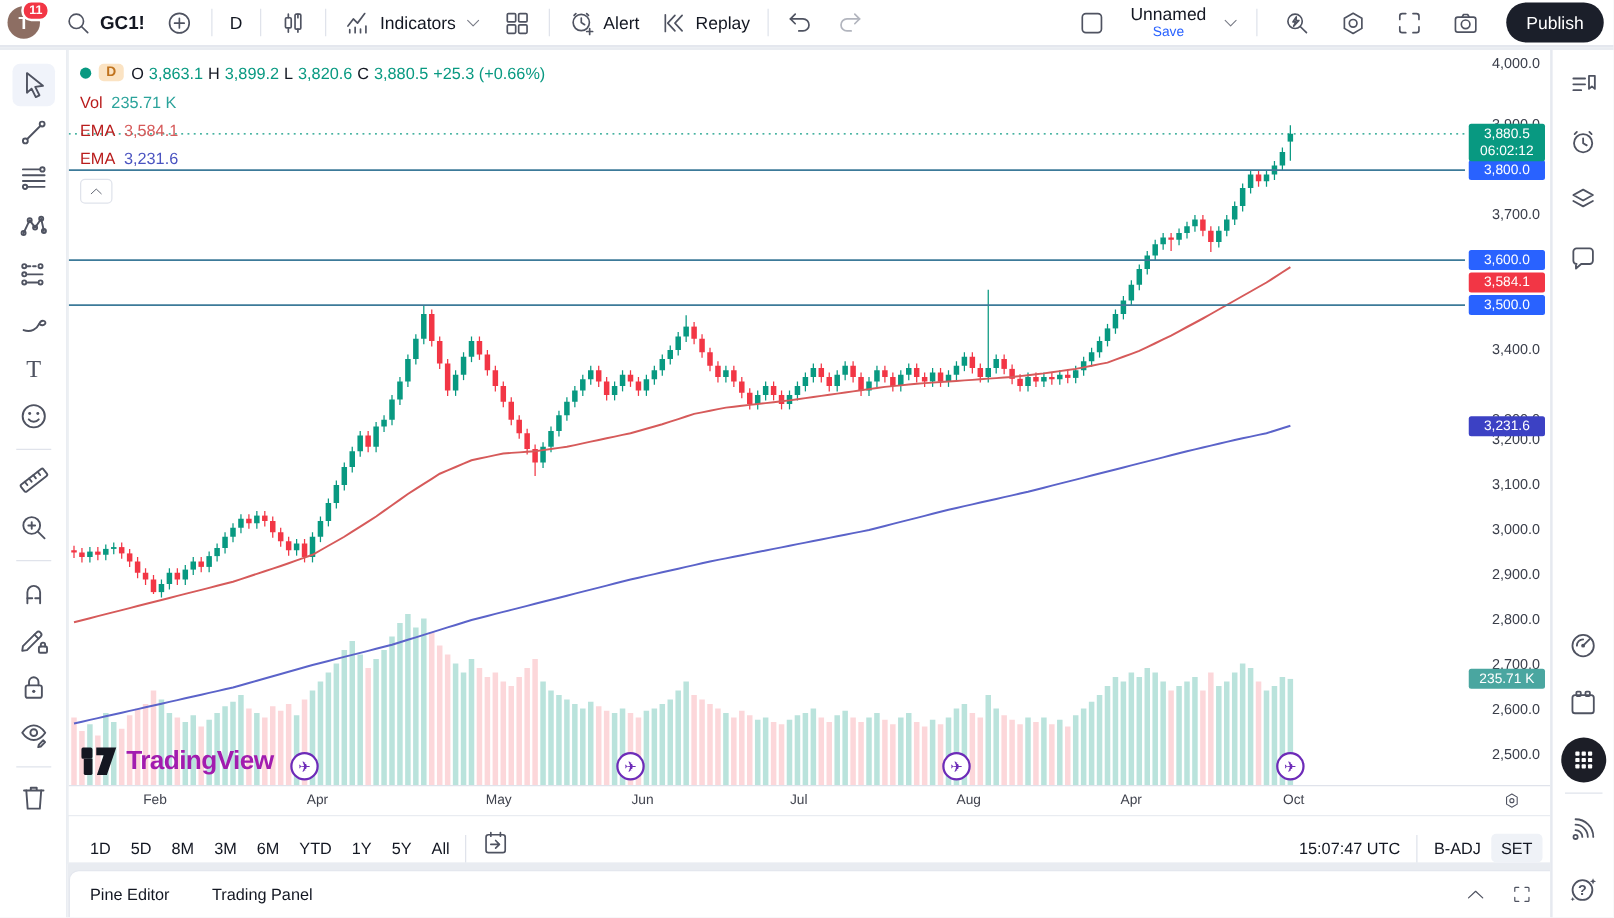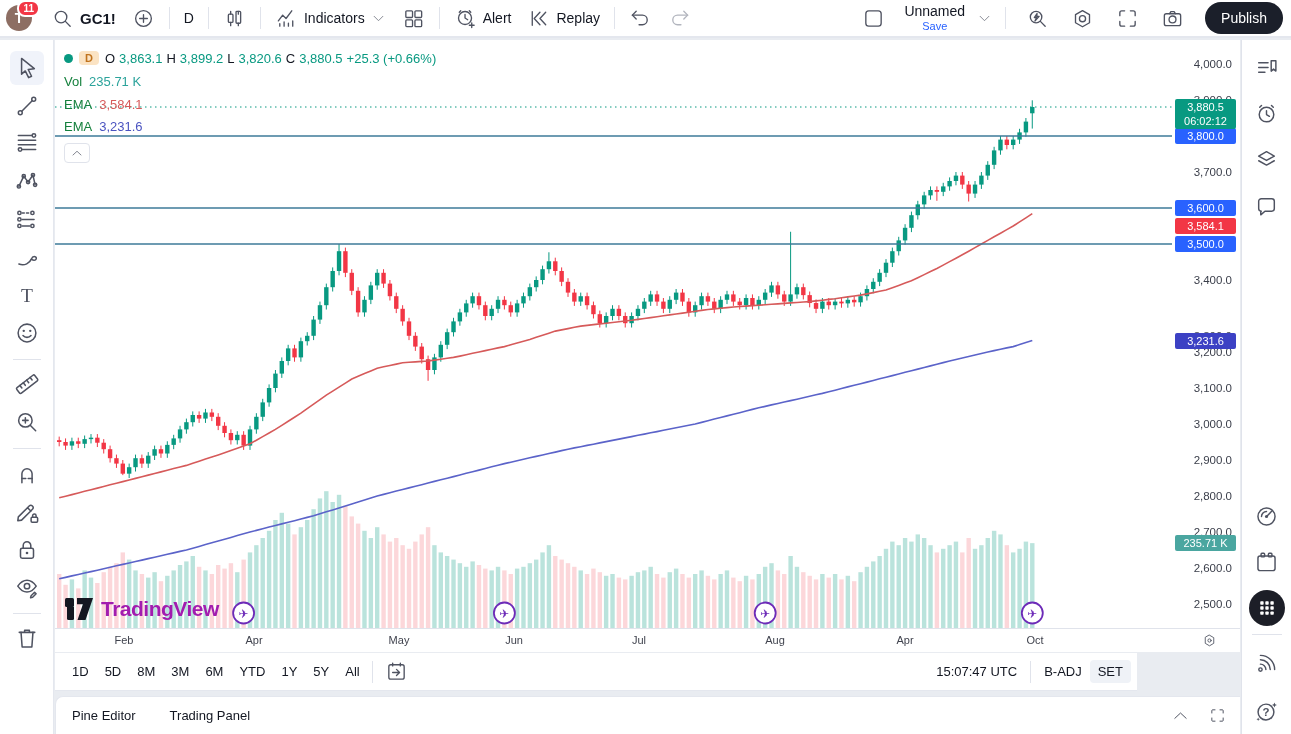--- a/index.html
+++ b/index.html
@@ -63,33 +63,33 @@
 
   
   .legend { position:absolute; left:9px; top:9px; z-index:6; font-size:13px; }
   .lg-row1 { display:flex; align-items:center; gap:6px; height:18px; }
   .mkt-dot { width:9px; height:9px; border-radius:50%; background:#089981; }
   .d-badge { background:#fbe3c3; color:#c0731e; font-size:11px; font-weight:bold; padding:1px 6px; border-radius:4px; cursor:pointer; }
   .ohlc { display:flex; gap:4px; align-items:center; }
   .ohlc .k { color:#131722; }
   .ohlc .v { color:#089981;text-align:right; }
   .lg-row { display:flex; gap:7px; align-items:center; margin-top:6.5px; height:16px; }
-  .lg-row .lbl { color:#15803d; }
+  .lg-row .lbl { color:#b91c1c; }
   .val-teal { color:#2ba39b; }
   .collapse-btn { margin-top:8px; width:26px; height:20px; border:1px solid #e0e3eb; background:#fff; border-radius:4px;
                   display:flex; align-items:center; justify-content:center; cursor:pointer; color:#787b86; }
   .collapse-btn .ic { width:12px; height:12px; }
 
   
   .watermark { position:absolute; left:10px; top:556px; display:flex; align-items:center; gap:6px; z-index:5; }
   .watermark .wm-txt { font-size:21px; font-weight:bold; color:#a21caf; letter-spacing:-0.5px; }
 
   
-  .tf-bar { position:absolute; left:55px; top:653px; width:1082px; height:38px; background:#fff;
-            border-bottom:1px solid #e4e7ee; display:flex; align-items:center; z-index:8; }
+  .tf-bar { position:absolute; left:55px; top:653px; width:1185px; height:38px; background:#fff;
+            border-bottom:1px solid #e4e7ee; display:flex; align-items:flex-end; z-index:8; }
   .tf-left { display:flex; align-items:center; gap:2px; padding-left:10px; }
   .range-btn { font-size:13px; color:#131722; padding:4px 7px; border-radius:4px; cursor:pointer; background:none; border:none;
                font-family:"Liberation Sans",sans-serif; }
   .tf-right { position:absolute; right:6px; display:flex; align-items:center; gap:8px; font-size:13px; }
   .set-chip { background:#eff2f7; border-radius:4px; padding:4px 8px; cursor:pointer; }
   .badj { cursor:pointer; }
   .clock { cursor:pointer; }
 
   
   .status-bar { position:absolute; left:55px; top:696px; width:1185px; height:38px; background:#fff;
@@ -955,21 +955,21 @@
 
 <div class="axis-col" id="axis-col">
   <div class="axis-corner">
     <span class="ic">
         <svg viewBox="0 0 24 24" fill="none" stroke="currentColor" stroke-width="1.4" stroke-linecap="round" stroke-linejoin="round">
           <path d="M12 3.5l6.8 4v9L12 20.5l-6.8-4v-9z"></path>
           <circle cx="12" cy="12" r="2.6"></circle>
         </svg>
       </span>
   </div>
-<span class="tick-lbl" style="top: 24px; text-align: right;">4,000.0</span>
+<span class="tick-lbl" style="top: 11px; text-align: right;">4,000.0</span>
     <span class="tick-lbl" style="top: 60px;">3,900.0</span>
     <span class="tick-lbl" style="top: 96px;">3,800.0</span>
     <span class="tick-lbl" style="top: 132px;">3,700.0</span>
     <span class="tick-lbl" style="top: 168px;">3,600.0</span>
     <span class="tick-lbl" style="top: 204px;">3,500.0</span>
     <span class="tick-lbl" style="top: 240px;">3,400.0</span>
     <span class="tick-lbl" style="top: 276px; margin-top: 20px;">3,300.0</span>
     <span class="tick-lbl" style="top: 312px;">3,200.0</span>
     <span class="tick-lbl" style="top: 348px;">3,100.0</span>
     <span class="tick-lbl" style="top: 384px;">3,000.0</span>

